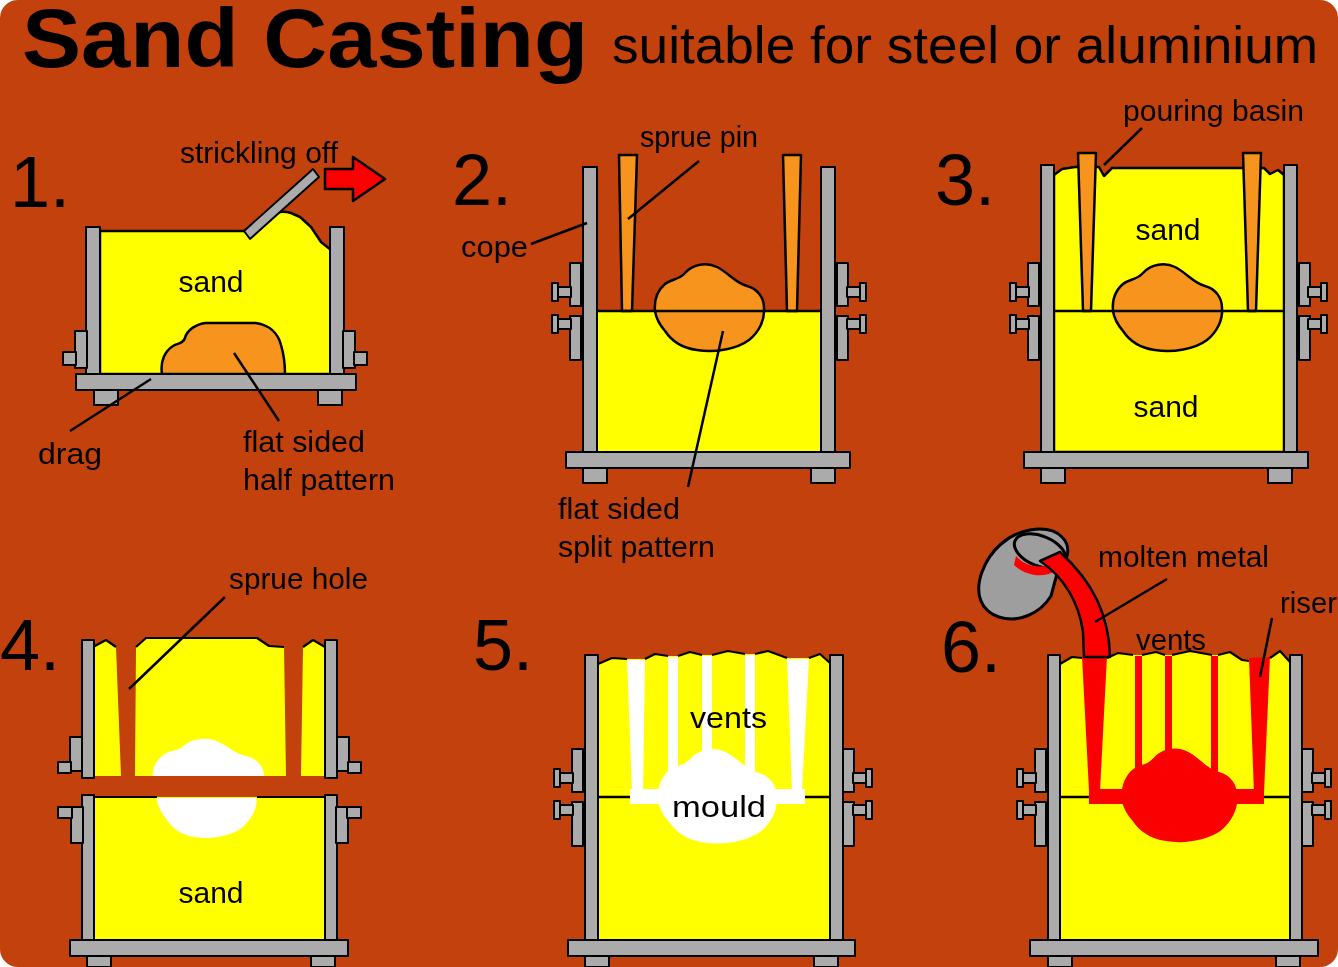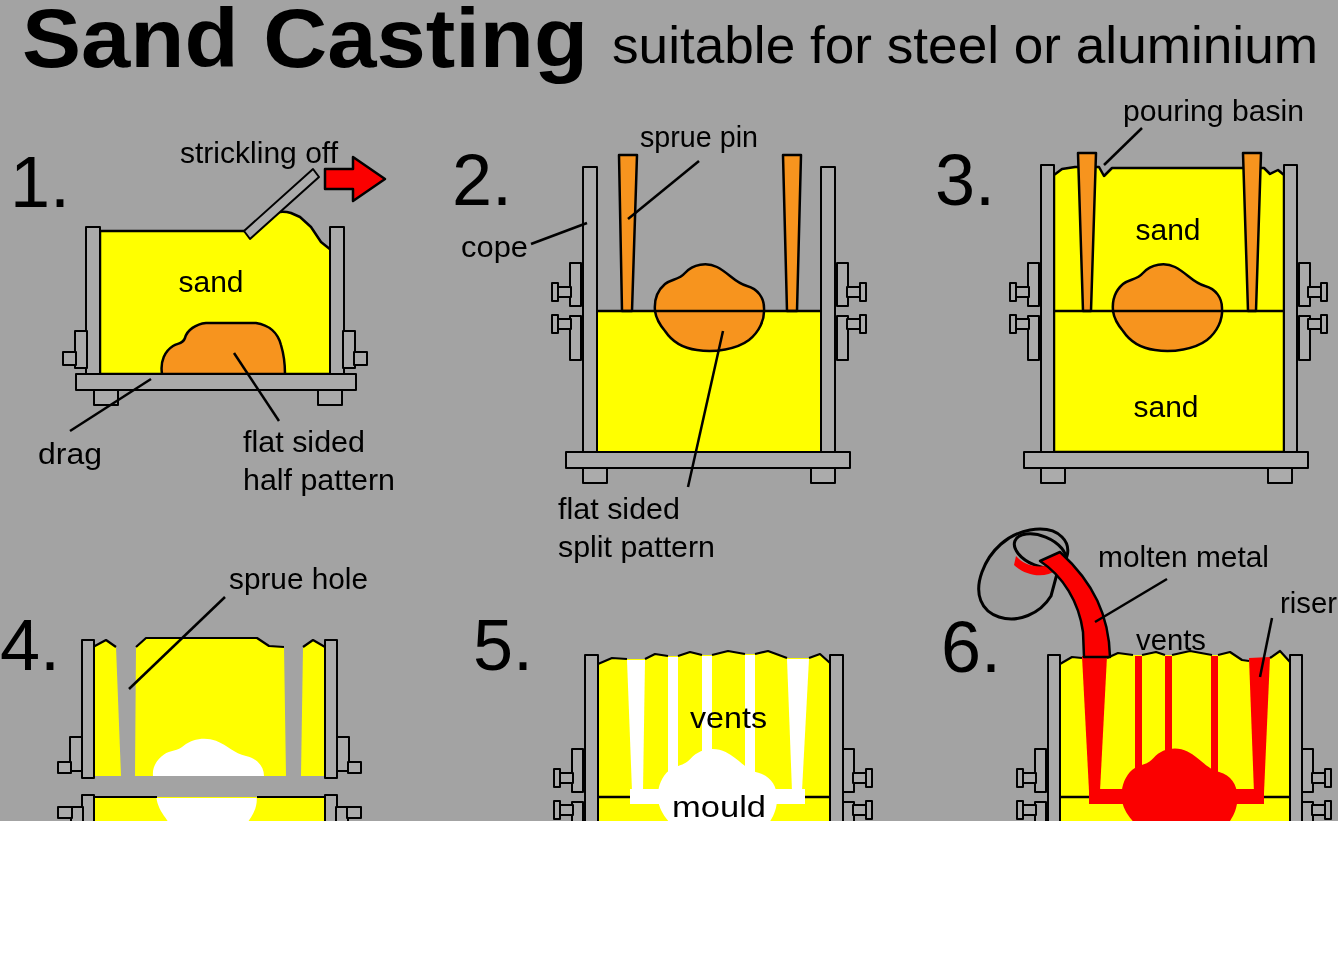--- a/index.html
+++ b/index.html
@@ -1,16 +1,16 @@
 <!DOCTYPE html>
 <html><head>
 <meta charset="utf-8">
 <style>
   html,body{margin:0;padding:0;background:#fff;}
-  #canvas{position:relative;width:1338px;height:821px;background:#a3a3a3;overflow:hidden;}
+  #canvas{position:relative;width:1338px;height:967px;background:#c2410c;overflow:hidden;border-radius:18px;}
   svg{position:absolute;left:0;top:0;}
   .title{font:700 84px "Liberation Sans",sans-serif;fill:#000;}
   .sub{font:400 52px "Liberation Sans",sans-serif;fill:#000;}
   .num{font:400 72px "Liberation Sans",sans-serif;fill:#000;}
   .lbl{font:400 30px "Liberation Sans",sans-serif;fill:#000;}
   .sand{fill:#FFFF00;}
   .sand-s{fill:#FFFF00;stroke:#000;stroke-width:2.5;stroke-linejoin:round;}
   .orange{fill:#F7941E;stroke:#000;stroke-width:2.5;stroke-linejoin:round;}
   .gray{fill:#ABABAB;stroke:#000;stroke-width:2;stroke-linejoin:round;}
   .gray3{fill:#9E9E9E;stroke:#000;stroke-width:3;stroke-linejoin:round;}

